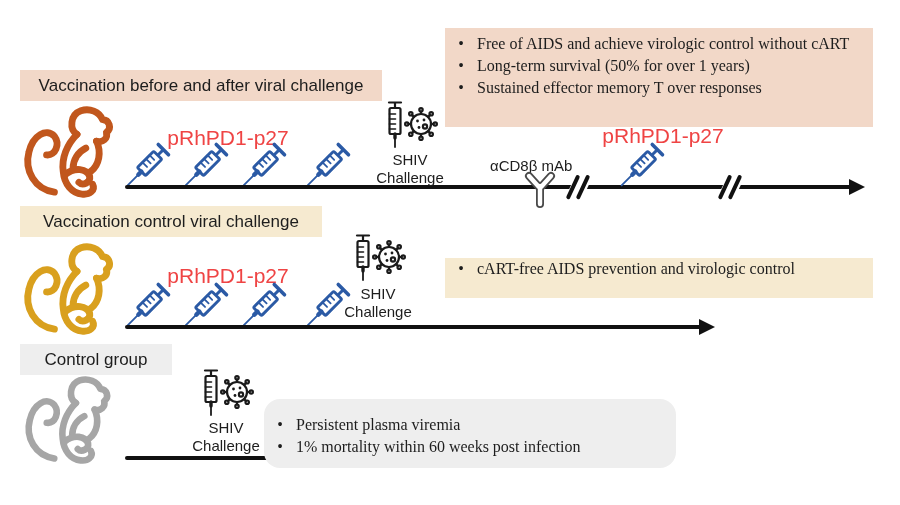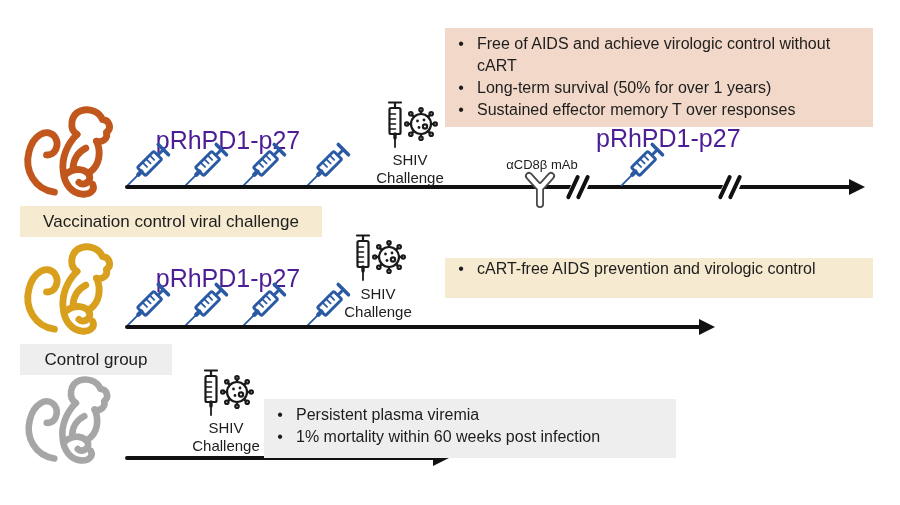--- a/index.html
+++ b/index.html
@@ -14,21 +14,21 @@
   .glabel.g2 { left:20px; top:206px; width:302px; background:#F6EAD0; }
   .glabel.g3 { left:20px; top:344px; width:152px; background:#EEEEEE; }
 
   
   .monkey { position:absolute; }
   .monkey.m1 { left:18px; top:102px; color:#C1571D; }
   .monkey.m2 { left:18px; top:239px; color:#D9A01E; }
   .monkey.m3 { left:20px; top:372px; color:#A6A6A6; }
 
   
-  .vlabel { position:absolute; font-size:25px; color:#4c1d95; text-align:center;
+  .vlabel { position:absolute; font-size:21px; color:#ef4444; text-align:center;
             width:164px; white-space:nowrap; }
   .vlabel.v1 { left:146px; top:126px; }
   .vlabel.v2 { left:146px; top:264px; }
   .vlabel.vboost { left:596px; top:124px; width:134px; }
 
   
   .syr { position:absolute; width:54px; height:58px; transform:rotate(45deg); color:#2B5AA5; }
   .syr svg { display:block; margin:0 auto; }
 
   
@@ -58,32 +58,32 @@
   .shiv.s1 { left:381px; top:100px; }
   .shiv.s2 { left:349px; top:233px; }
   .shiv.s3 { left:197px; top:368px; }
   .shiv-label { position:absolute; width:84px; font-size:15px; line-height:17.5px;
                 text-align:center; }
   .shiv-label.sl1 { left:368px; top:151px; }
   .shiv-label.sl2 { left:336px; top:285px; }
   .shiv-label.sl3 { left:184px; top:419px; }
 
   
-  .ablabel { position:absolute; left:490px; top:157px; width:104px; font-size:13px;
-             text-align:center; white-space:nowrap; }
+  .ablabel { position:absolute; left:490px; top:157px; width:104px; font-size:15px;
+             white-space:nowrap; }
   .abicon { position:absolute; left:522px; top:171px; }
 
   
   .obox { position:absolute; font-size:16px; }
-  .obox .bi { display:flex; line-height:22px; }
+  .obox .bi { display:flex; line-height:22px;font-family:Liberation Serif, serif; }
   .obox .bi::before { content:"\2022"; flex:0 0 32px; text-align:center; }
   .obox .bi span { flex:1; }
   .obox.o1 { left:445px; top:28px;  width:428px; height:94px; background:#F2D8C8; padding-top:5px; }
   .obox.o2 { left:445px; top:258px; width:428px; height:40px; background:#F6EAD0; padding-top:0; }
-  .obox.o3 { left:264px; top:399px; width:412px; height:54px; background:#EEEEEE; padding-top:5px; }
+  .obox.o3 { left:264px; top:399px; width:412px; height:54px; background:#EEEEEE; padding-top:15px;border-radius:16px; }
 </style>
 </head>
 <body>
 
 <svg style="position:absolute;width:0;height:0" aria-hidden="true">
   <defs>
     <symbol id="sym-monkey" viewBox="0 0 110 100">
       <g fill="none" stroke="currentColor" stroke-width="7" stroke-linecap="round" stroke-linejoin="round">
         <path d="M34,92 C14,89 3,70 8,51 C12,34 26,26 34,35 C40,43 35,55 26,54"></path>
         <path d="M57,33 C49,28 50,13 61,9 C70,6 80,10 83,18 C90,18 93,27 87,31 C89,37 83,42 77,40"></path>
@@ -147,20 +147,21 @@
         <line x1="7" y1="5" x2="16.5" y2="15.5" stroke="#ffffff" stroke-width="4.4"></line>
         <line x1="29" y1="5" x2="19.5" y2="15.5" stroke="#ffffff" stroke-width="4.4"></line>
         <line x1="18" y1="15" x2="18" y2="33" stroke="#ffffff" stroke-width="4.4"></line>
       </g>
     </symbol>
   </defs>
 </svg>
 
 <div class="canvas">
 
+  <div class="glabel g1">Vaccination before and after viral challenge</div>
 
   <svg class="monkey m1" width="114" height="98" viewBox="0 0 110 100">
       <use href="#sym-monkey"></use>
     </svg>
 
   <div class="vlabel v1">pRhPD1-p27</div>
 
   <div class="syr" style="left:118px;top:139px">
       <svg width="26" height="58" viewBox="0 0 36 80">
         <use href="#sym-syringe"></use>

